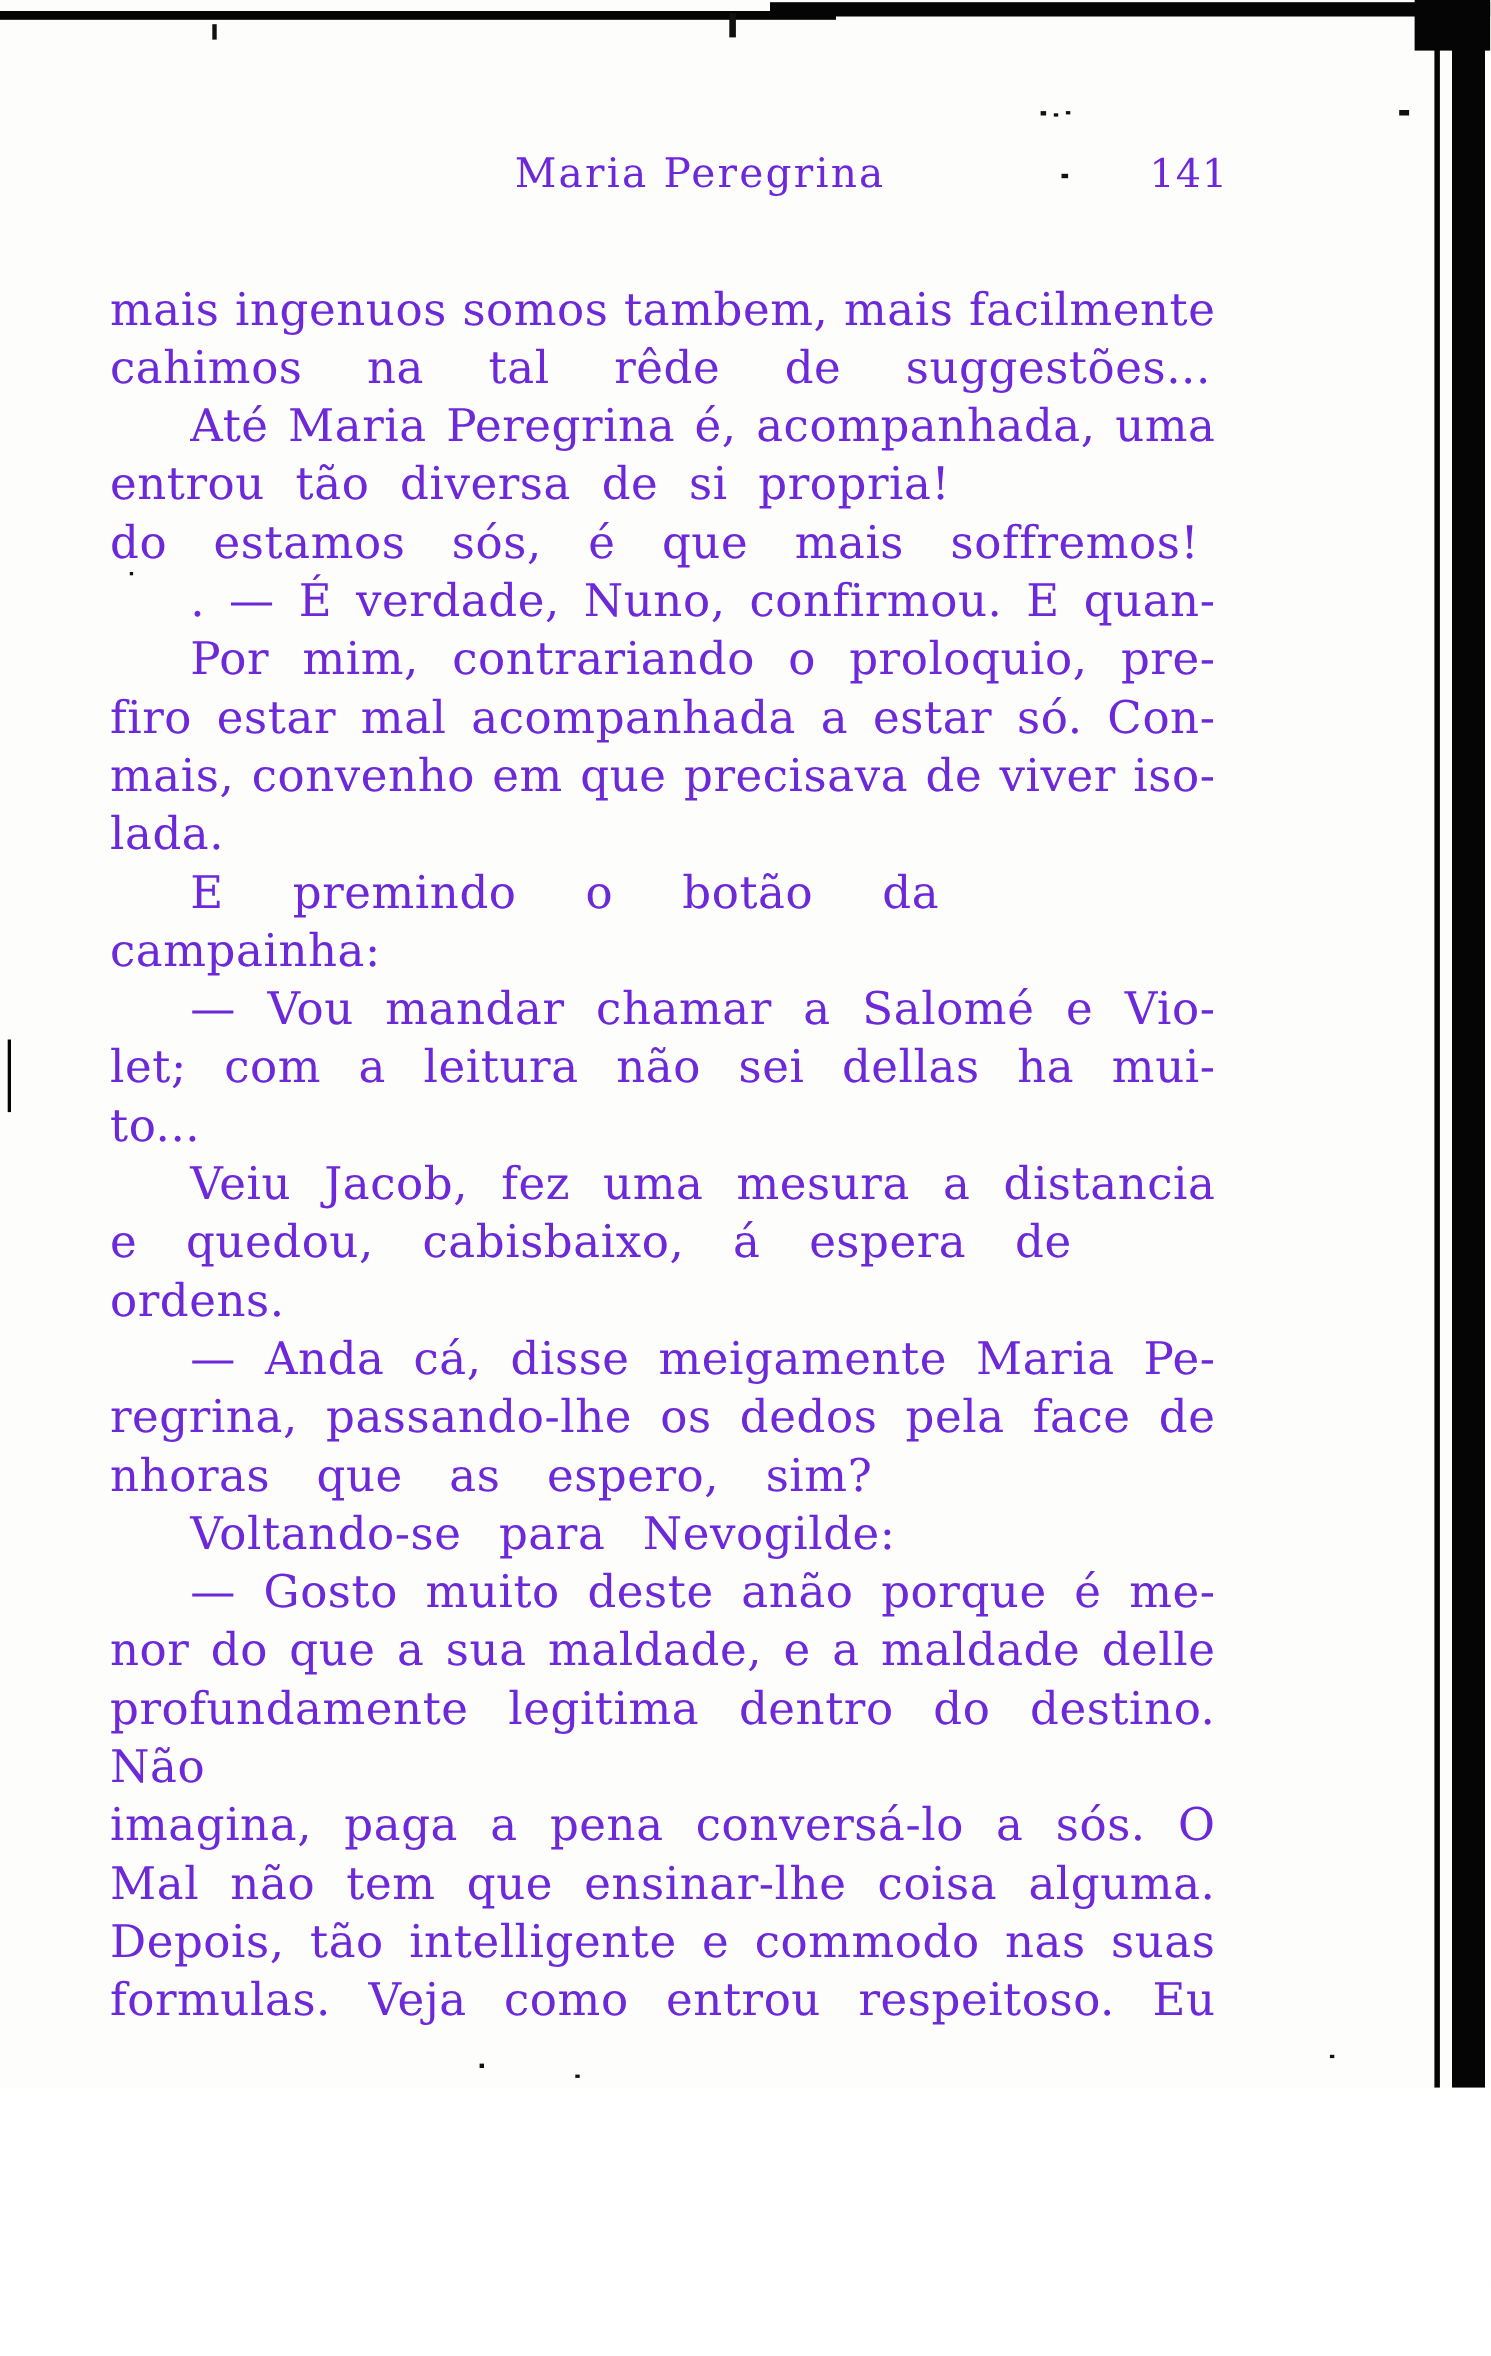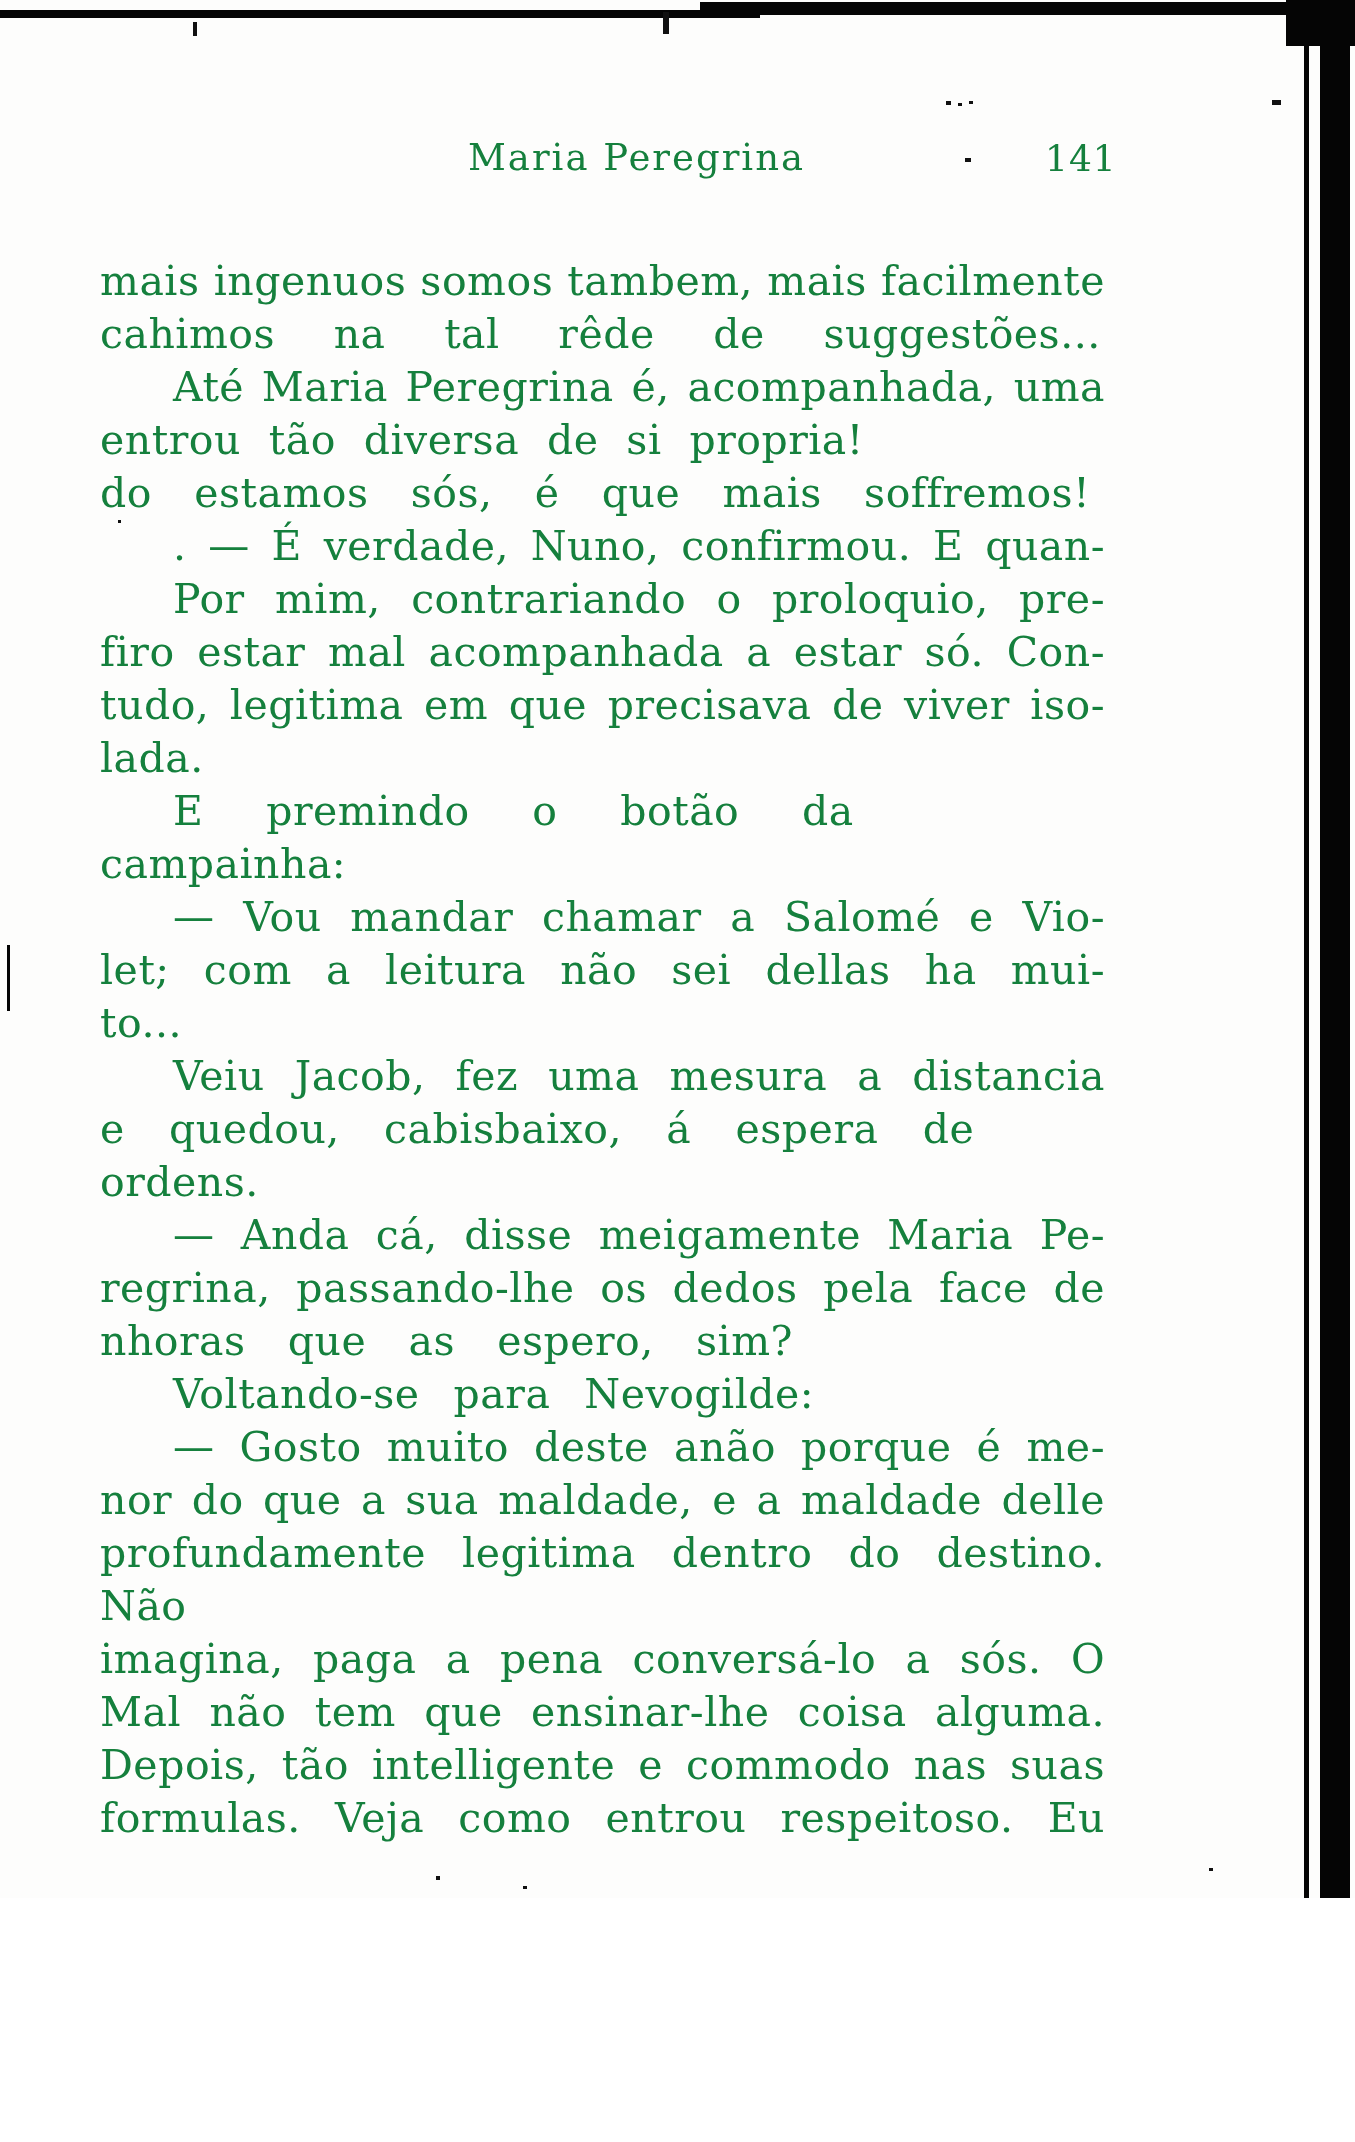--- a/index.html
+++ b/index.html
@@ -3,21 +3,21 @@
 <meta charset="utf-8">
 <style>
   html, body { margin: 0; padding: 0; background: #ffffff; }
   .page {
     position: relative;
     width: 1355px;
     height: 1898px;
     background: #fdfdfc;
     overflow: hidden;
     font-family: "DejaVu Serif", "Liberation Serif", serif;
-    color: #15803d;
+    color: #6d28d9;
     text-decoration: underline;
   }
   
   .deco { position: absolute; background: #050505; }
   .speck { position: absolute; background: #111; }
 
   .running-head {
     position: absolute;
     top: 136px; left: 100px; width: 1005px;
     padding-left: 34px;
@@ -87,21 +87,21 @@
 
   <div class="text-block">
       <div class="line">mais ingenuos somos tambem, mais facilmente</div>
       <div class="line last" style="word-spacing: 1.1em;">cahimos na tal rêde de suggestões...</div>
       <div class="line indent">Até Maria Peregrina é, acompanhada, uma</div>
       <div class="line last" style="word-spacing: 0.35em;">entrou tão diversa de si propria!</div>
       <div class="line last" style="word-spacing: 0.7em;">do estamos sós, é que mais soffremos!</div>
       <div class="line indent">. — É verdade, Nuno, confirmou. E quan-</div>
       <div class="line indent">Por mim, contrariando o proloquio, pre-</div>
       <div class="line">firo estar mal acompanhada a estar só. Con-</div>
-      <div class="line">tudo, legitima em que precisava de viver iso-</div>
+      <div class="line">mais, convenho em que precisava de viver iso-</div>
       <div class="line last">lada.</div>
       <div class="line indent last" style="word-spacing: 1.2em;">E premindo o botão da campainha:</div>
       <div class="line indent">— Vou mandar chamar a Salomé e Vio-</div>
       <div class="line">let; com a leitura não sei dellas ha mui-</div>
       <div class="line last">to...</div>
       <div class="line indent">Veiu Jacob, fez uma mesura a distancia</div>
       <div class="line last" style="word-spacing: 0.75em;">e quedou, cabisbaixo, á espera de ordens.</div>
       <div class="line indent">— Anda cá, disse meigamente Maria Pe-</div>
       <div class="line">regrina, passando-lhe os dedos pela face de</div>
       <div class="line last" style="word-spacing: 0.7em;">nhoras que as espero, sim?</div>

